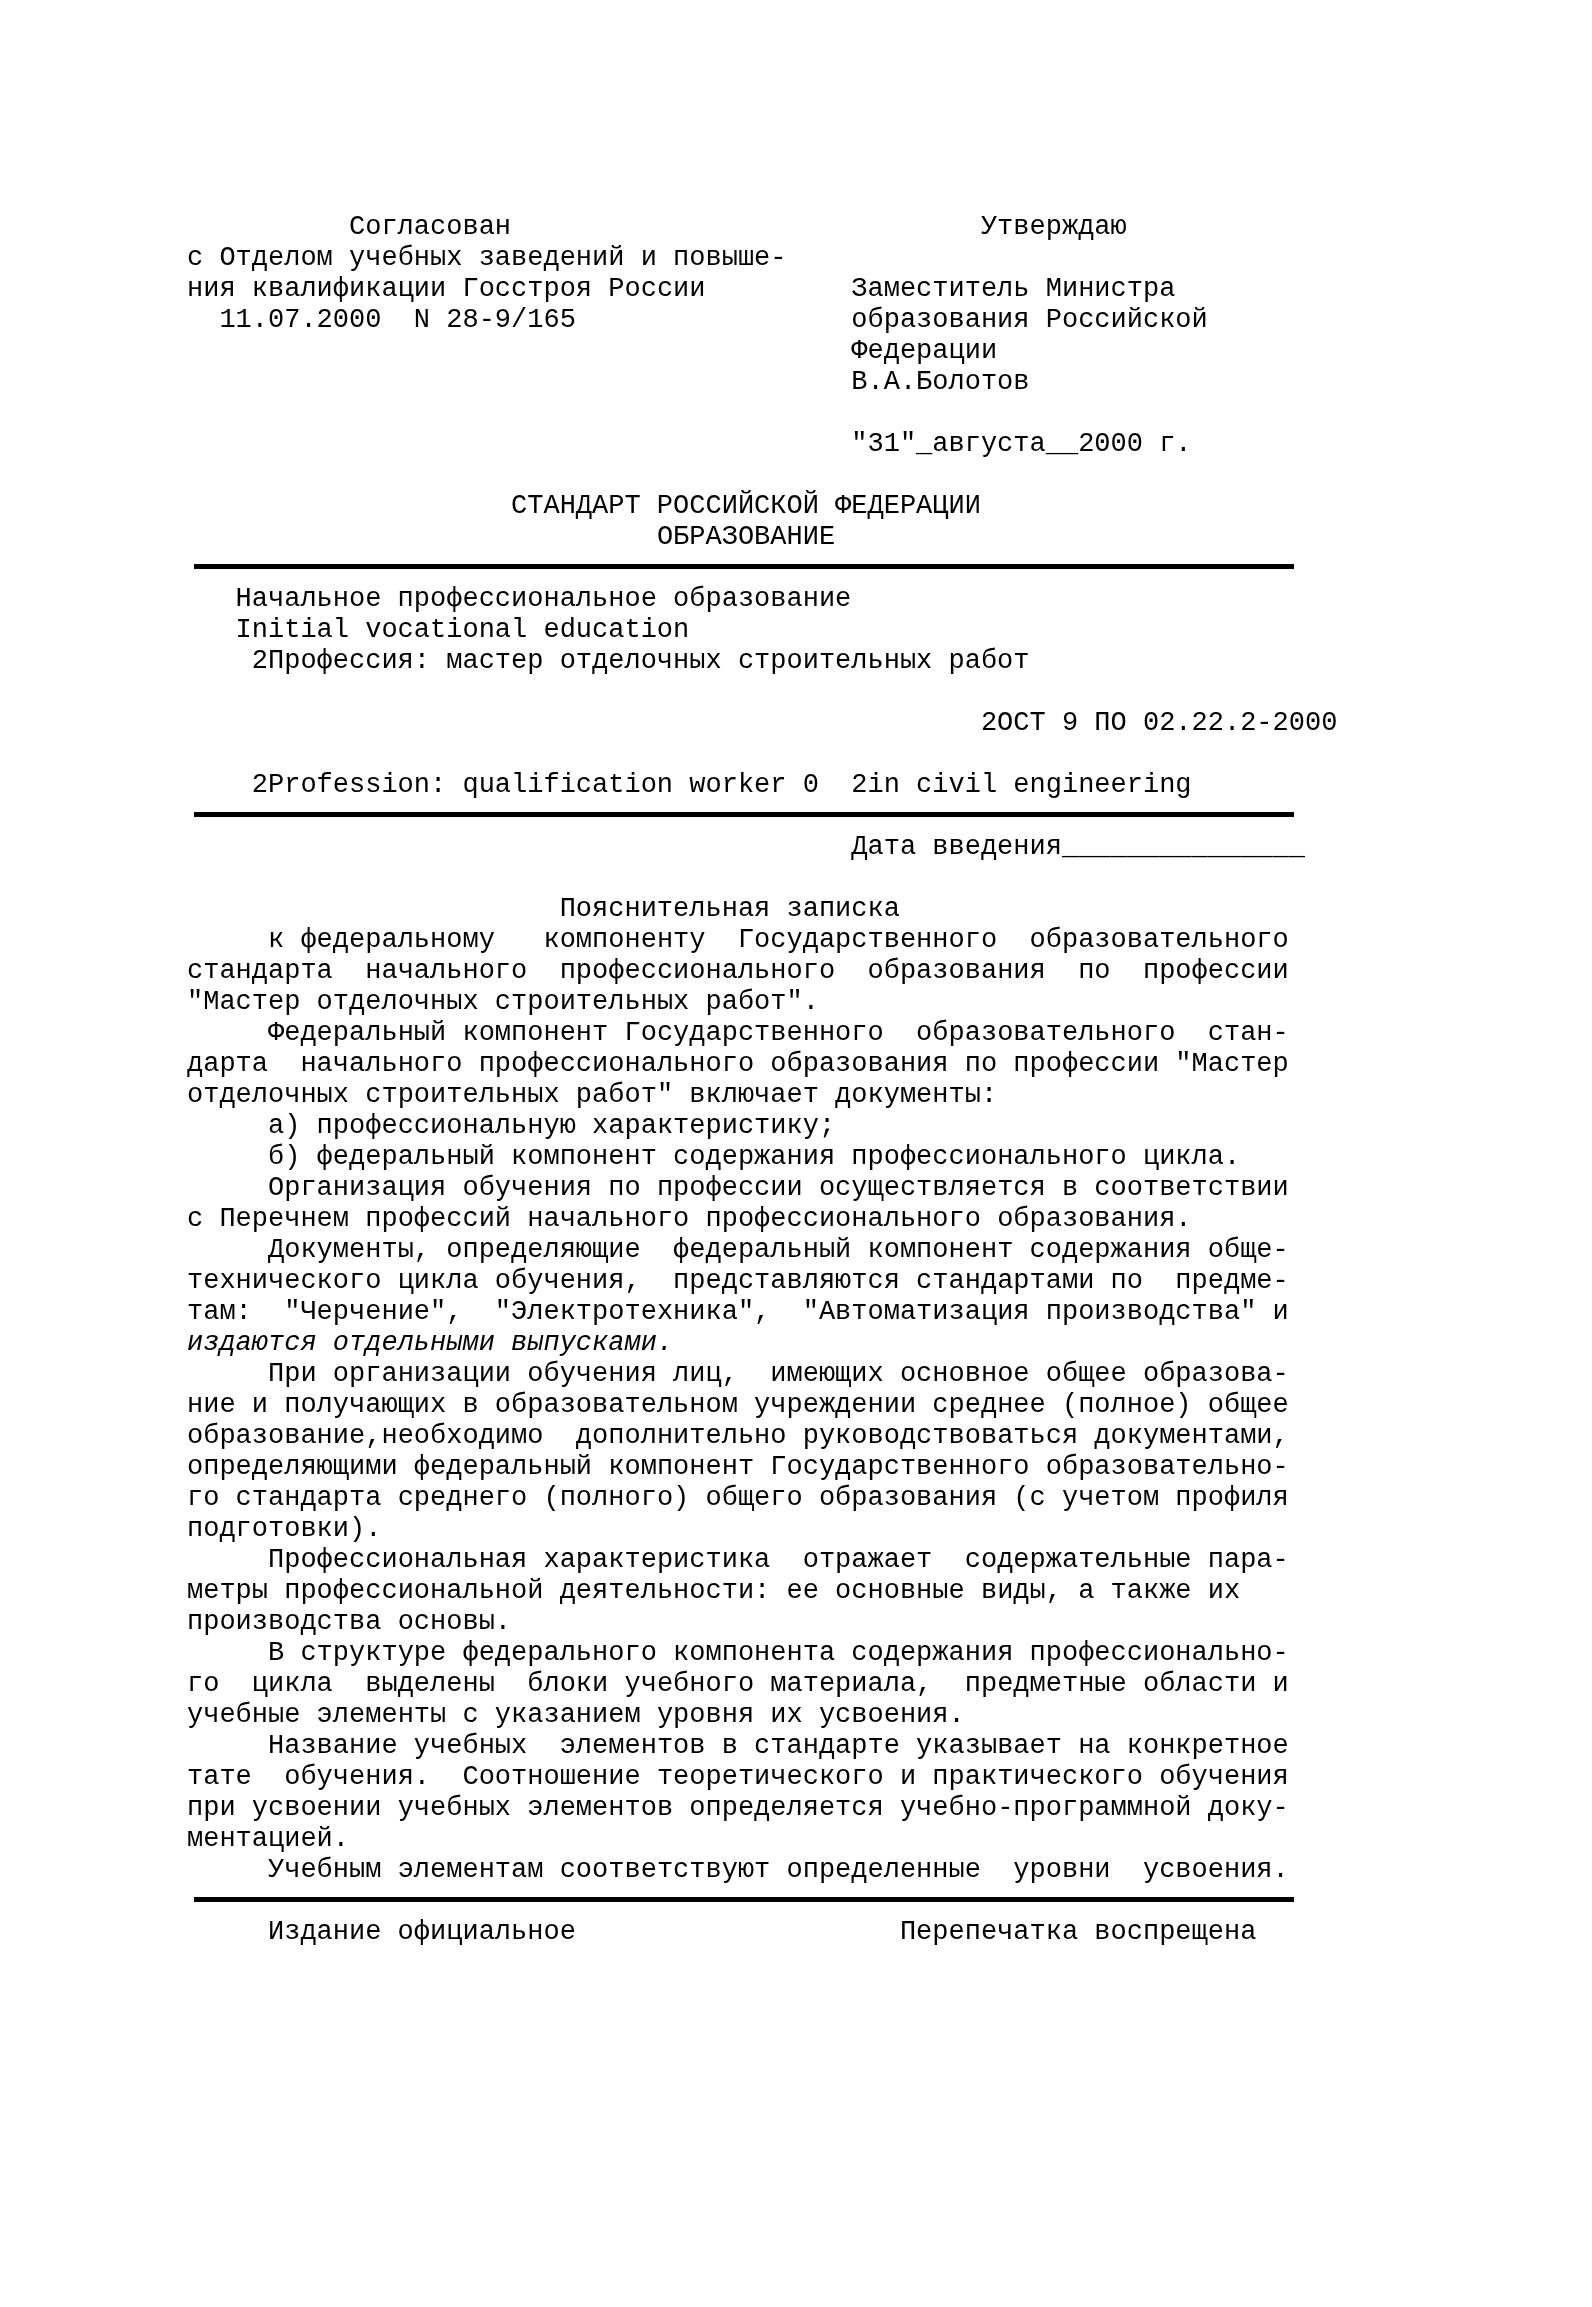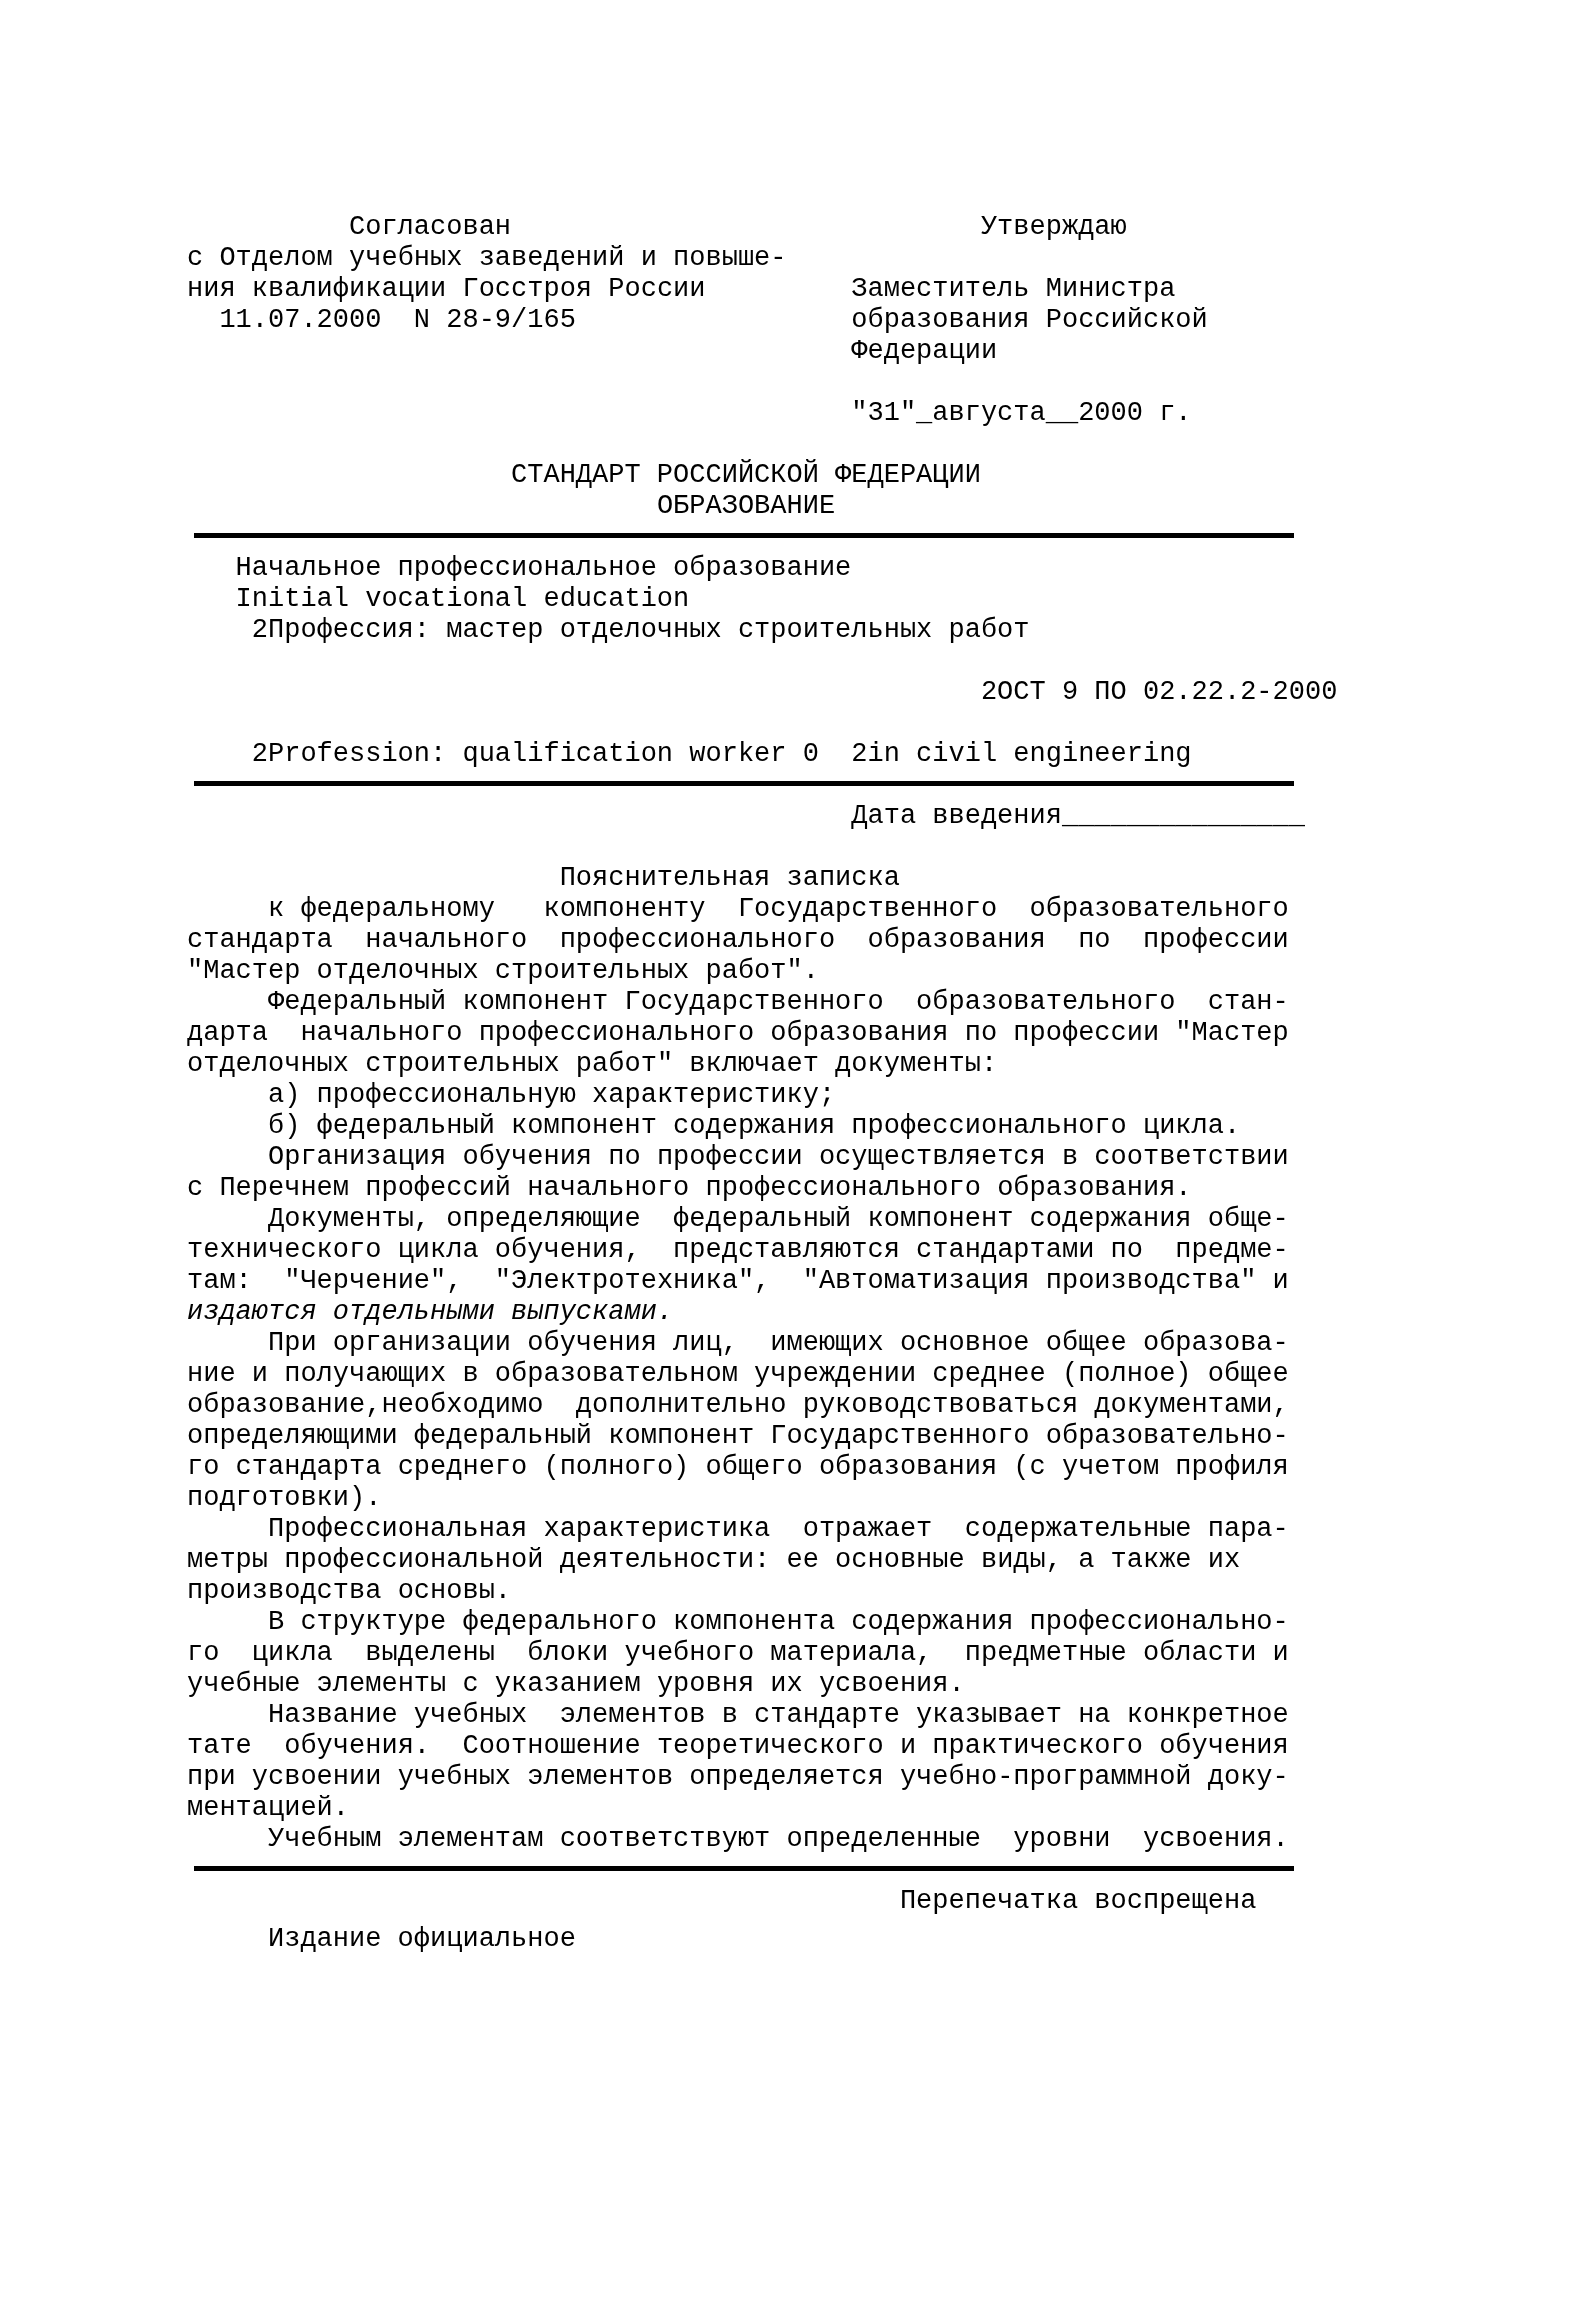--- a/index.html
+++ b/index.html
@@ -64,20 +64,23 @@
         <span class="seg" style="left: 0ch;">ния квалификации Госстроя России</span>
         <span class="seg" style="left: 41ch;">Заместитель Министра</span>
       </div>
       <div class="row text">
         <span class="seg" style="left: 2ch;">11.07.2000  N 28-9/165</span>
         <span class="seg" style="left: 41ch;">образования Российской</span>
       </div>
       <div class="row text">
         <span class="seg" style="left: 41ch;">Федерации</span>
       </div>
+      <div class="row text">
+        <span class="seg" style="left: 41ch;">В.А.Болотов</span>
+      </div>
       <div class="row blank"></div>
       <div class="row text">
         <span class="seg" style="left: 41ch;">"31"_августа__2000 г.</span>
       </div>
       <div class="row blank"></div>
       <div class="row text">
         <span class="seg" style="left: 20ch;">СТАНДАРТ РОССИЙСКОЙ ФЕДЕРАЦИИ</span>
       </div>
       <div class="row text">
         <span class="seg" style="left: 29ch;">ОБРАЗОВАНИЕ</span>
@@ -202,18 +205,18 @@
       <div class="row text">
         <span class="seg" style="left: 0ch;">ментацией.</span>
       </div>
       <div class="row text">
         <span class="seg" style="left: 0ch;">     Учебным элементам соответствуют определенные  уровни  усвоения.</span>
       </div>
       <div class="row rule">
         <div class="bar" style="background: rgb(0, 0, 0);"></div>
       </div>
       <div class="row text">
-        <span class="seg" style="left: 5ch; margin-top: 38px;">Издание официальное</span>
+        <span class="seg" style="left: 5ch;">Издание официальное</span>
         <span class="seg" style="left: 44ch;">Перепечатка воспрещена</span>
       </div>
     </div>
 </div>
 
 
 </body></html>

